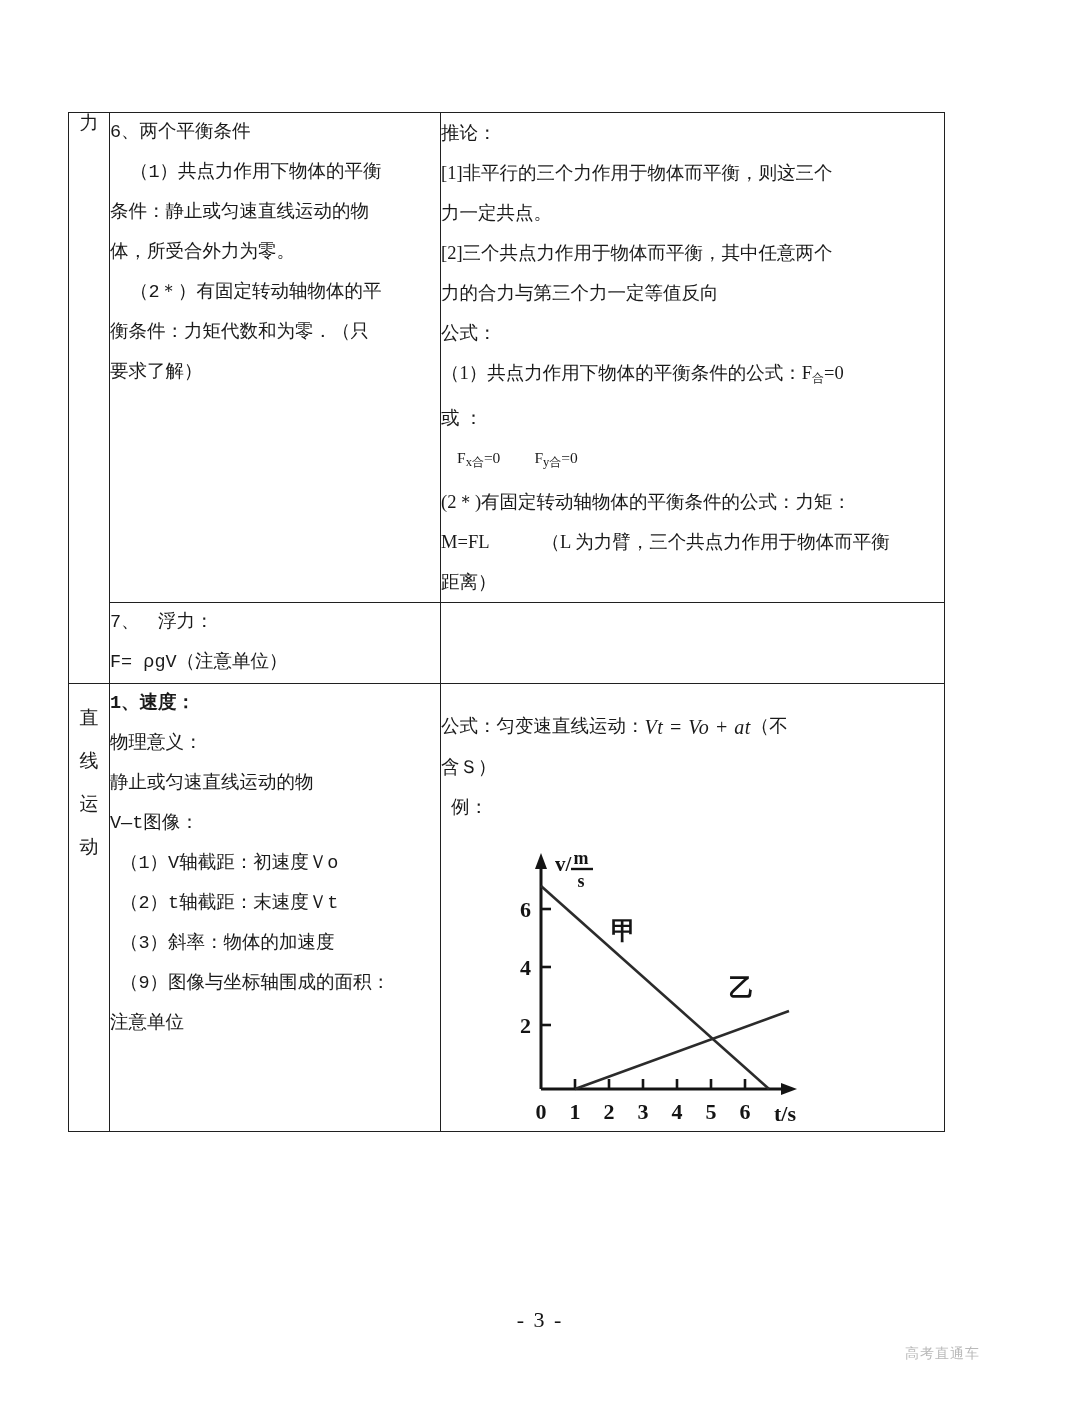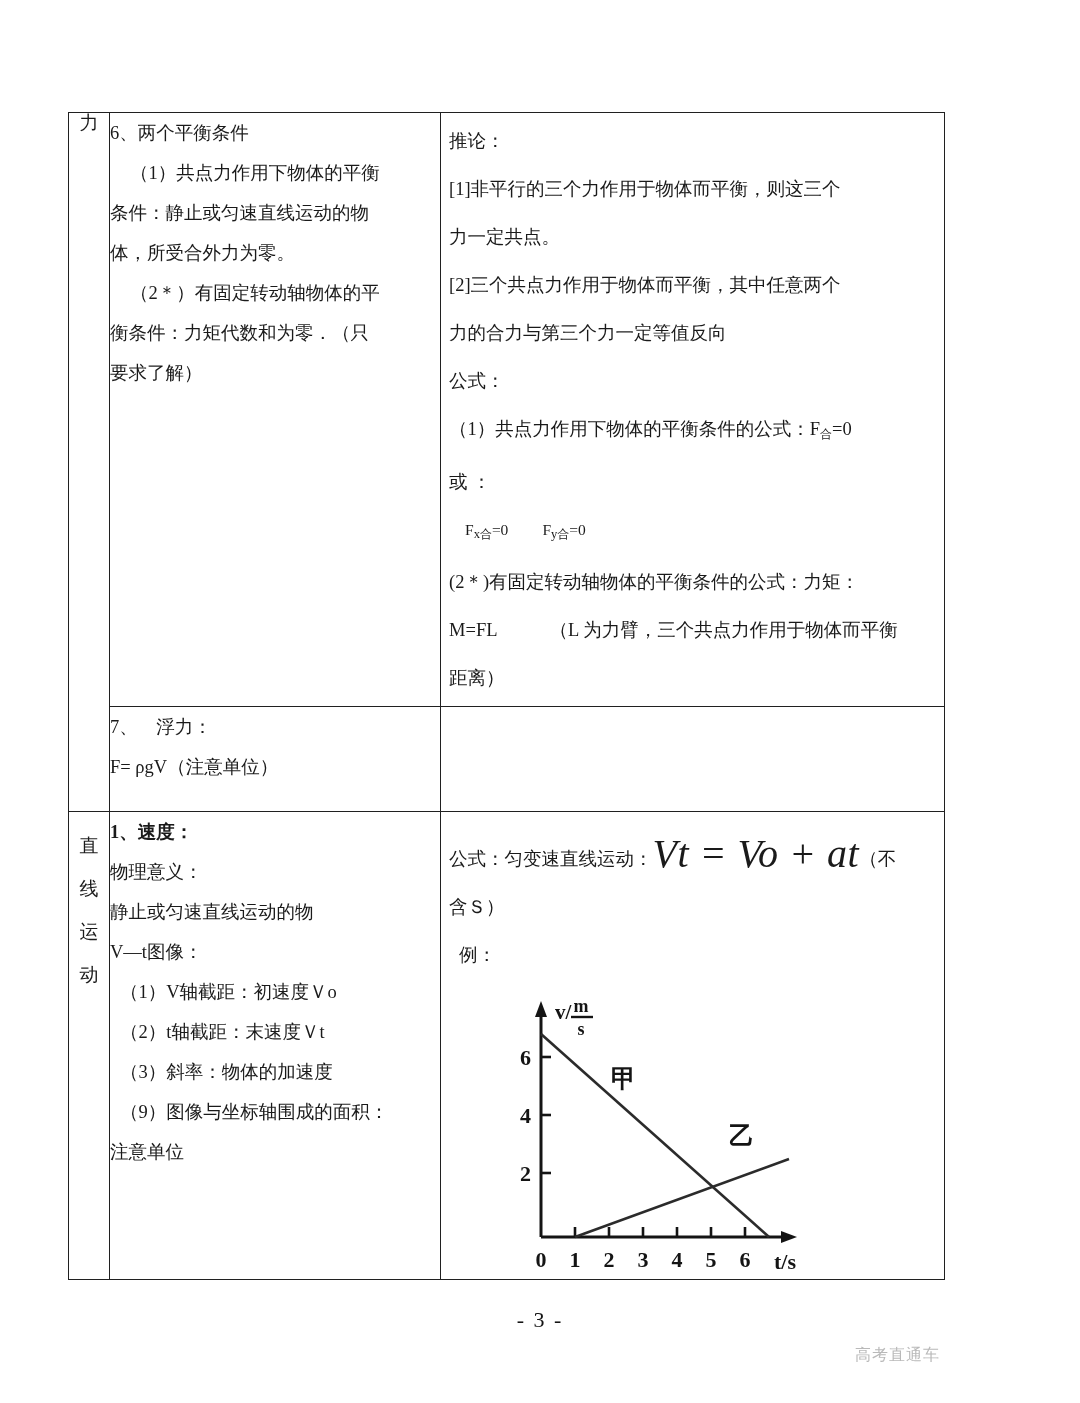--- a/index.html
+++ b/index.html
@@ -66,20 +66,21 @@
 
   
   .cell {
     padding: 10px 12px 12px 12px;
     font-size: 18.5px;
     line-height: 40px;
   }
   .cell p {
     margin: 0;
     white-space: nowrap;
+    font-family: Liberation Mono, monospace;
   }
   .indent1 { text-indent: 20px; }
   .indent-sm { text-indent: 10px; }
 
   .bold { font-weight: bold; }
 
   sub.cn {
     font-size: 12px;
     vertical-align: -0.25em;
   }
@@ -88,31 +89,31 @@
     vertical-align: -0.25em;
   }
 
   .sp { display: inline-block; width: 34px; }
   .sp-sm { display: inline-block; width: 16px; }
   .sp-lg { display: inline-block; width: 52px; }
 
   .formula-inline {
     font-family: "Liberation Serif", "DejaVu Serif", serif;
     font-style: italic;
-    font-size: 40px;
+    font-size: 20px;
     letter-spacing: 0.5px;
     vertical-align: -2px;
   }
 
   .cell-right {
     padding: 10px 10px 12px 14px;
     font-size: 18.5px;
     line-height: 40px;
   }
-  .cell-right p { margin: 8px; }
+  .cell-right p { margin: 0; }
 
   .subnum {
     font-size: 15.5px;
   }
 
   
   .chart-wrap {
     position: relative;
     width: 330px;
     height: 290px;
@@ -126,23 +127,23 @@
     left: 0;
     top: 1307px;
     width: 1080px;
     text-align: center;
     font-size: 22px;
     letter-spacing: 2px;
     color: #141414;
   }
   .watermark {
     position: absolute;
-    left: 855px;
+    left: 905px;
     top: 1345px;
-    font-size: 16px;
+    font-size: 14px;
     color: #b9b9b9;
     font-family: "Liberation Sans", sans-serif;
     letter-spacing: 1px;
   }
 </style>
 </head>
 <body>
 
 <div class="page">
 

